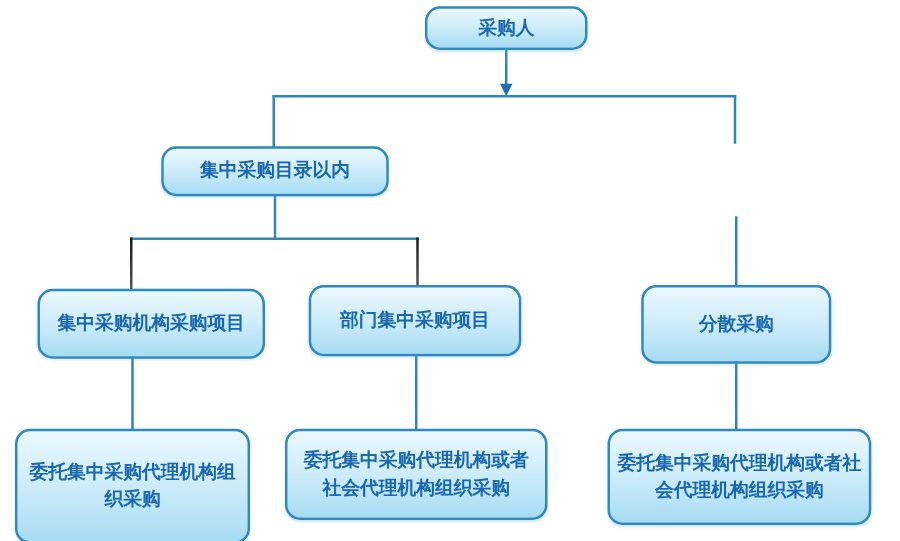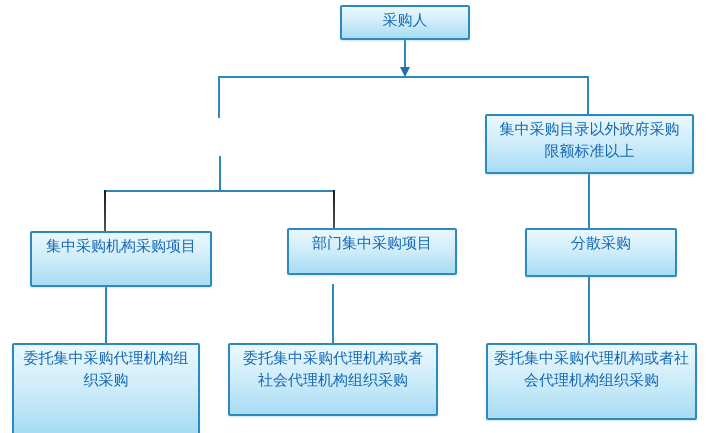--- a/index.html
+++ b/index.html
@@ -12,27 +12,28 @@
     width: 720px;
     height: 433px;
     background: #ffffff;
     overflow: hidden;
     font-family: "Liberation Sans", "DejaVu Sans", sans-serif;
   }
   .node {
     position: absolute;
     box-sizing: border-box;
     border: 2px solid #2d89c0;
-    border-radius: 2px;
+    border-radius: 12px;
     background: linear-gradient(to bottom, #eaf8fe 0%, #cdecf9 50%, #a7dcf3 100%);
     color: #1767b3;
-    font-weight: normal;
+    font-weight: bold;
     font-size: 15px;
     line-height: 1.45;
     display: flex;
+    align-items: center;
     justify-content: center;
     text-align: center;
     padding: 2px 6px;
     box-shadow: 0 1px 2px rgba(120, 180, 215, 0.35);
   }
   .conn {
     position: absolute;
   }
   .conn.h { height: 2px; }
   .conn.v { width: 2px; }
@@ -60,30 +61,30 @@
     <div class="conn v black" style="left: 104px; top: 190px; height: 42px;"></div>
     <div class="conn v black" style="left: 333px; top: 190px; height: 39px;"></div>
     <div class="conn v blue" style="left: 105px; top: 286px; height: 58px;"></div>
     <div class="conn v blue" style="left: 332px; top: 284px; height: 60px;"></div>
     <div class="conn v blue" style="left: 588px; top: 173px; height: 56px;"></div>
     <div class="conn v blue" style="left: 588px; top: 276px; height: 68px;"></div>
     <div class="arrowhead" style="left: 400px; top: 67px;"></div>
     <div class="node" style="left: 340px; top: 5px; width: 130px; height: 35px;">
       <span>采购人</span>
     </div>
-    <div class="node" style="left: 485px; top: 114px; width: 209px; height: 60px;">
-      <span>集中采购目录以外政府采购限额标准以上</span>
+    <div class="node" style="left: 129px; top: 117px; width: 182px; height: 40px;">
+      <span>集中采购目录以内</span>
     </div>
     <div class="node" style="left: 30px; top: 231px; width: 182px; height: 56px;">
       <span>集中采购机构采购项目</span>
     </div>
-    <div class="node" style="left: 247px; top: 228px; width: 170px; height: 47px; margin-left: 40px;">
+    <div class="node" style="left: 247px; top: 228px; width: 170px; height: 57px;">
       <span>部门集中采购项目</span>
     </div>
-    <div class="node" style="left: 513px; top: 228px; width: 152px; height: 49px; margin-left: 12px;">
+    <div class="node" style="left: 513px; top: 228px; width: 152px; height: 63px;">
       <span>分散采购</span>
     </div>
     <div class="node" style="left: 12px; top: 343px; width: 188px; height: 92px;">
       <span>委托集中采购代理机构组织采购</span>
     </div>
     <div class="node" style="left: 228px; top: 343px; width: 210px; height: 73px;">
       <span>委托集中采购代理机构或者社会代理机构组织采购</span>
     </div>
     <div class="node" style="left: 486px; top: 343px; width: 211px; height: 77px;">
       <span>委托集中采购代理机构或者社会代理机构组织采购</span>

